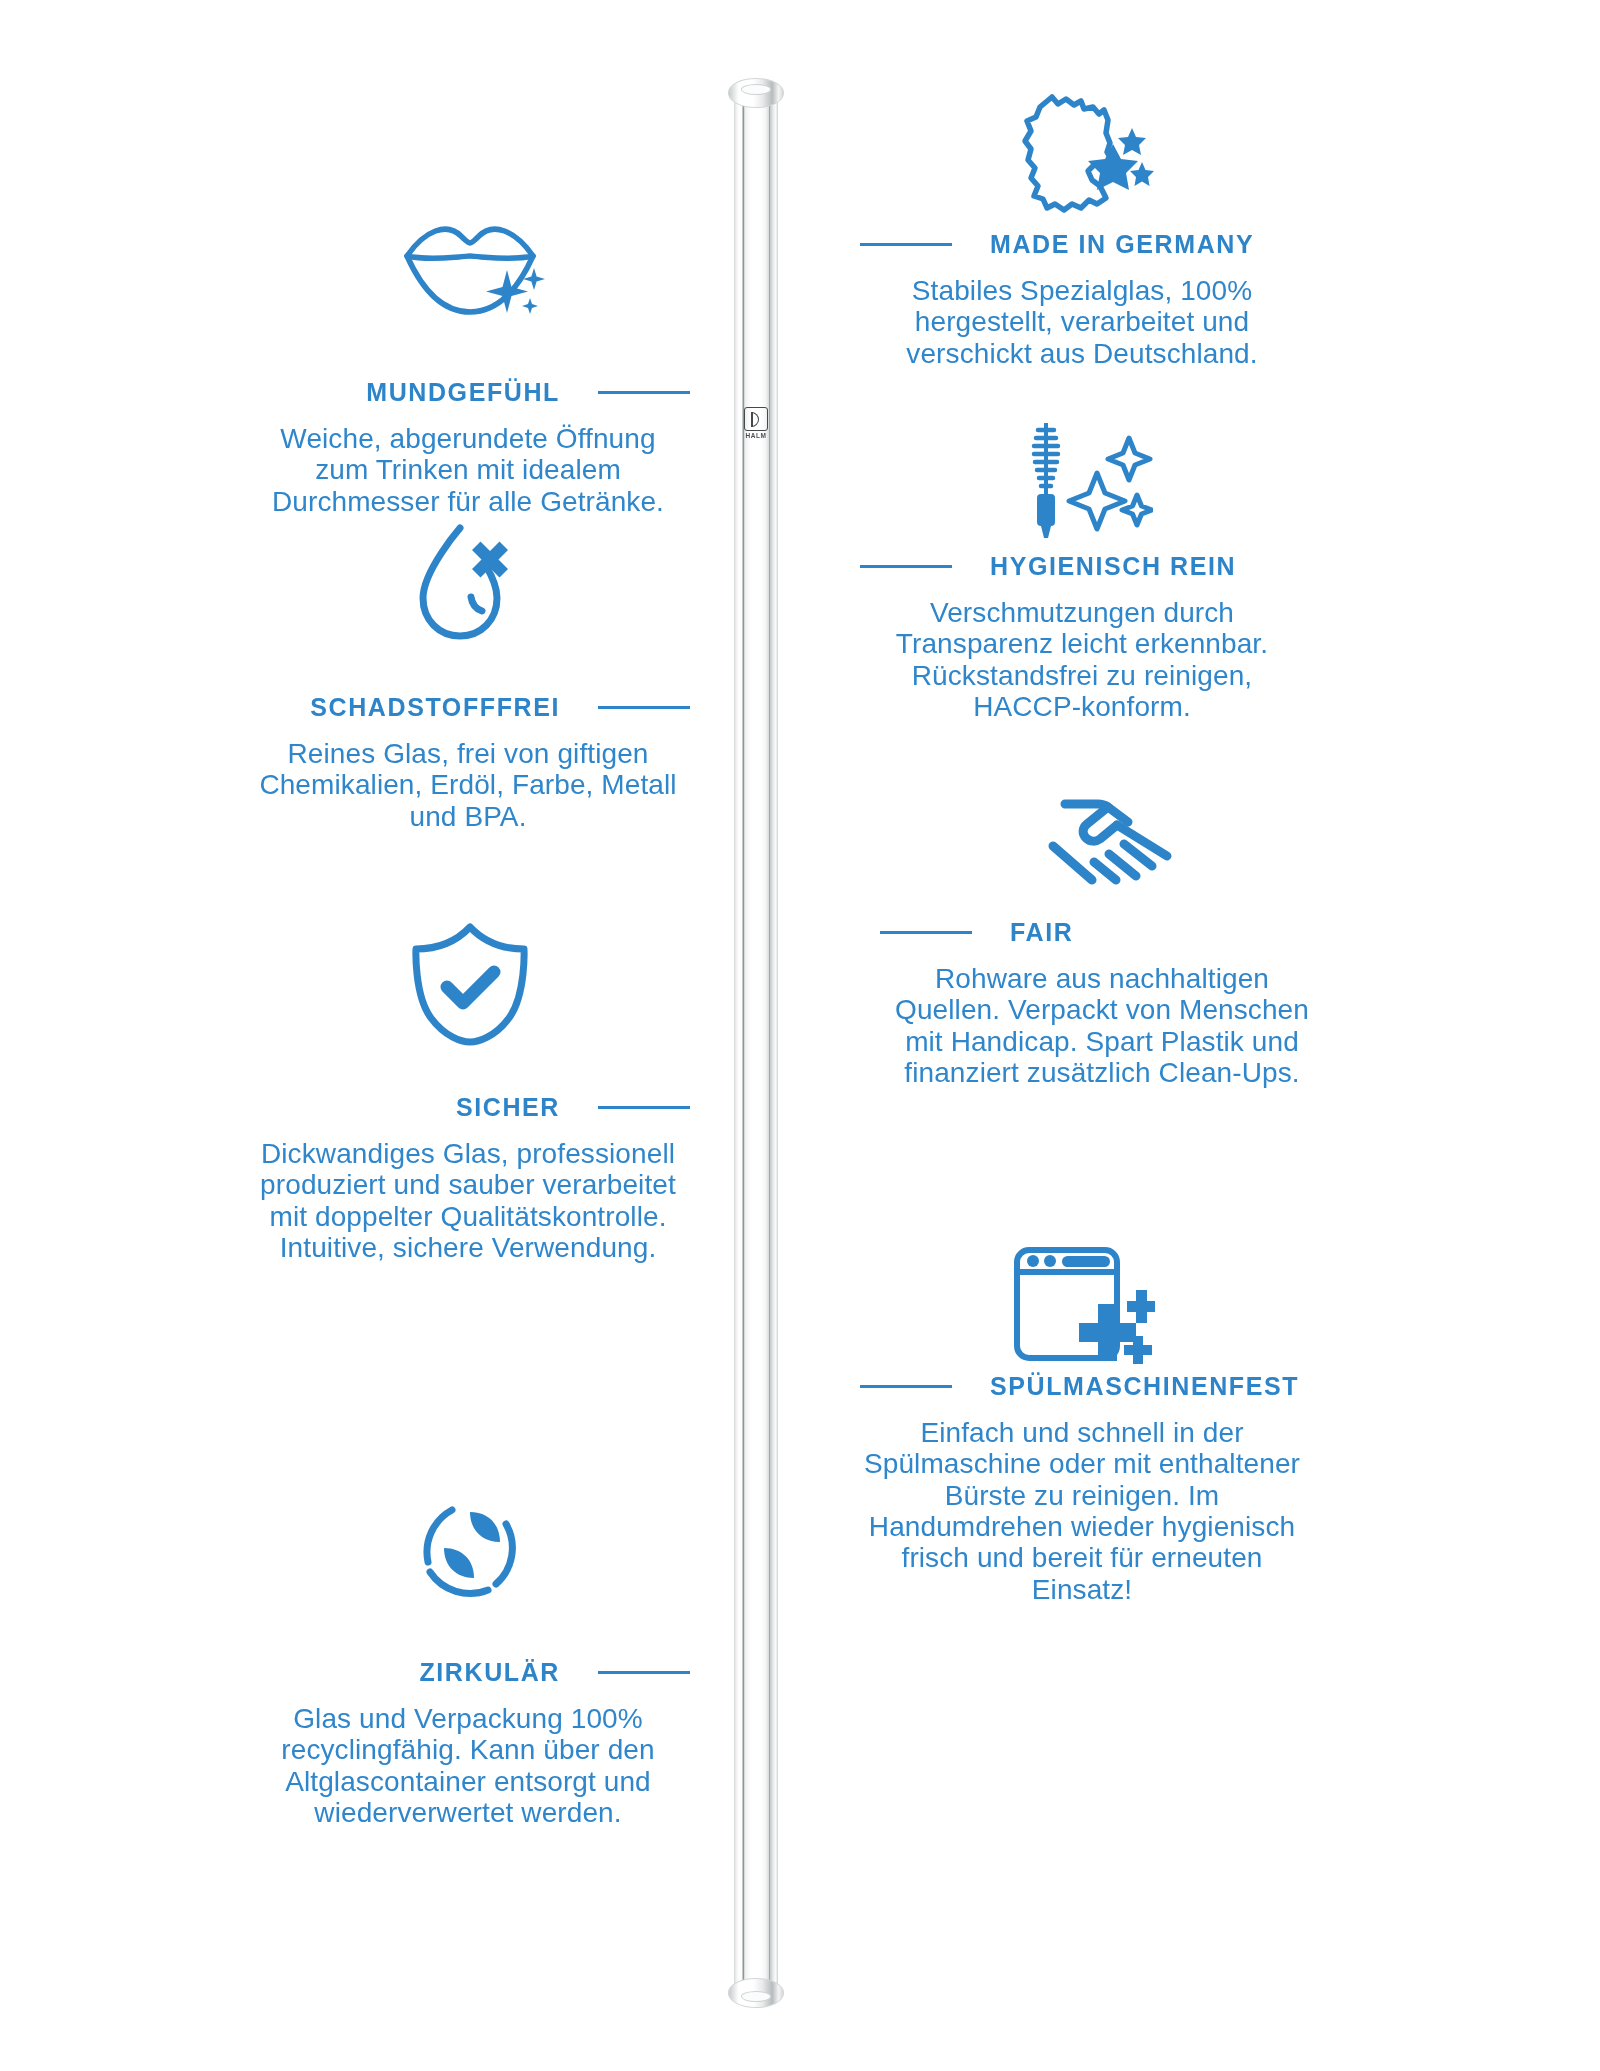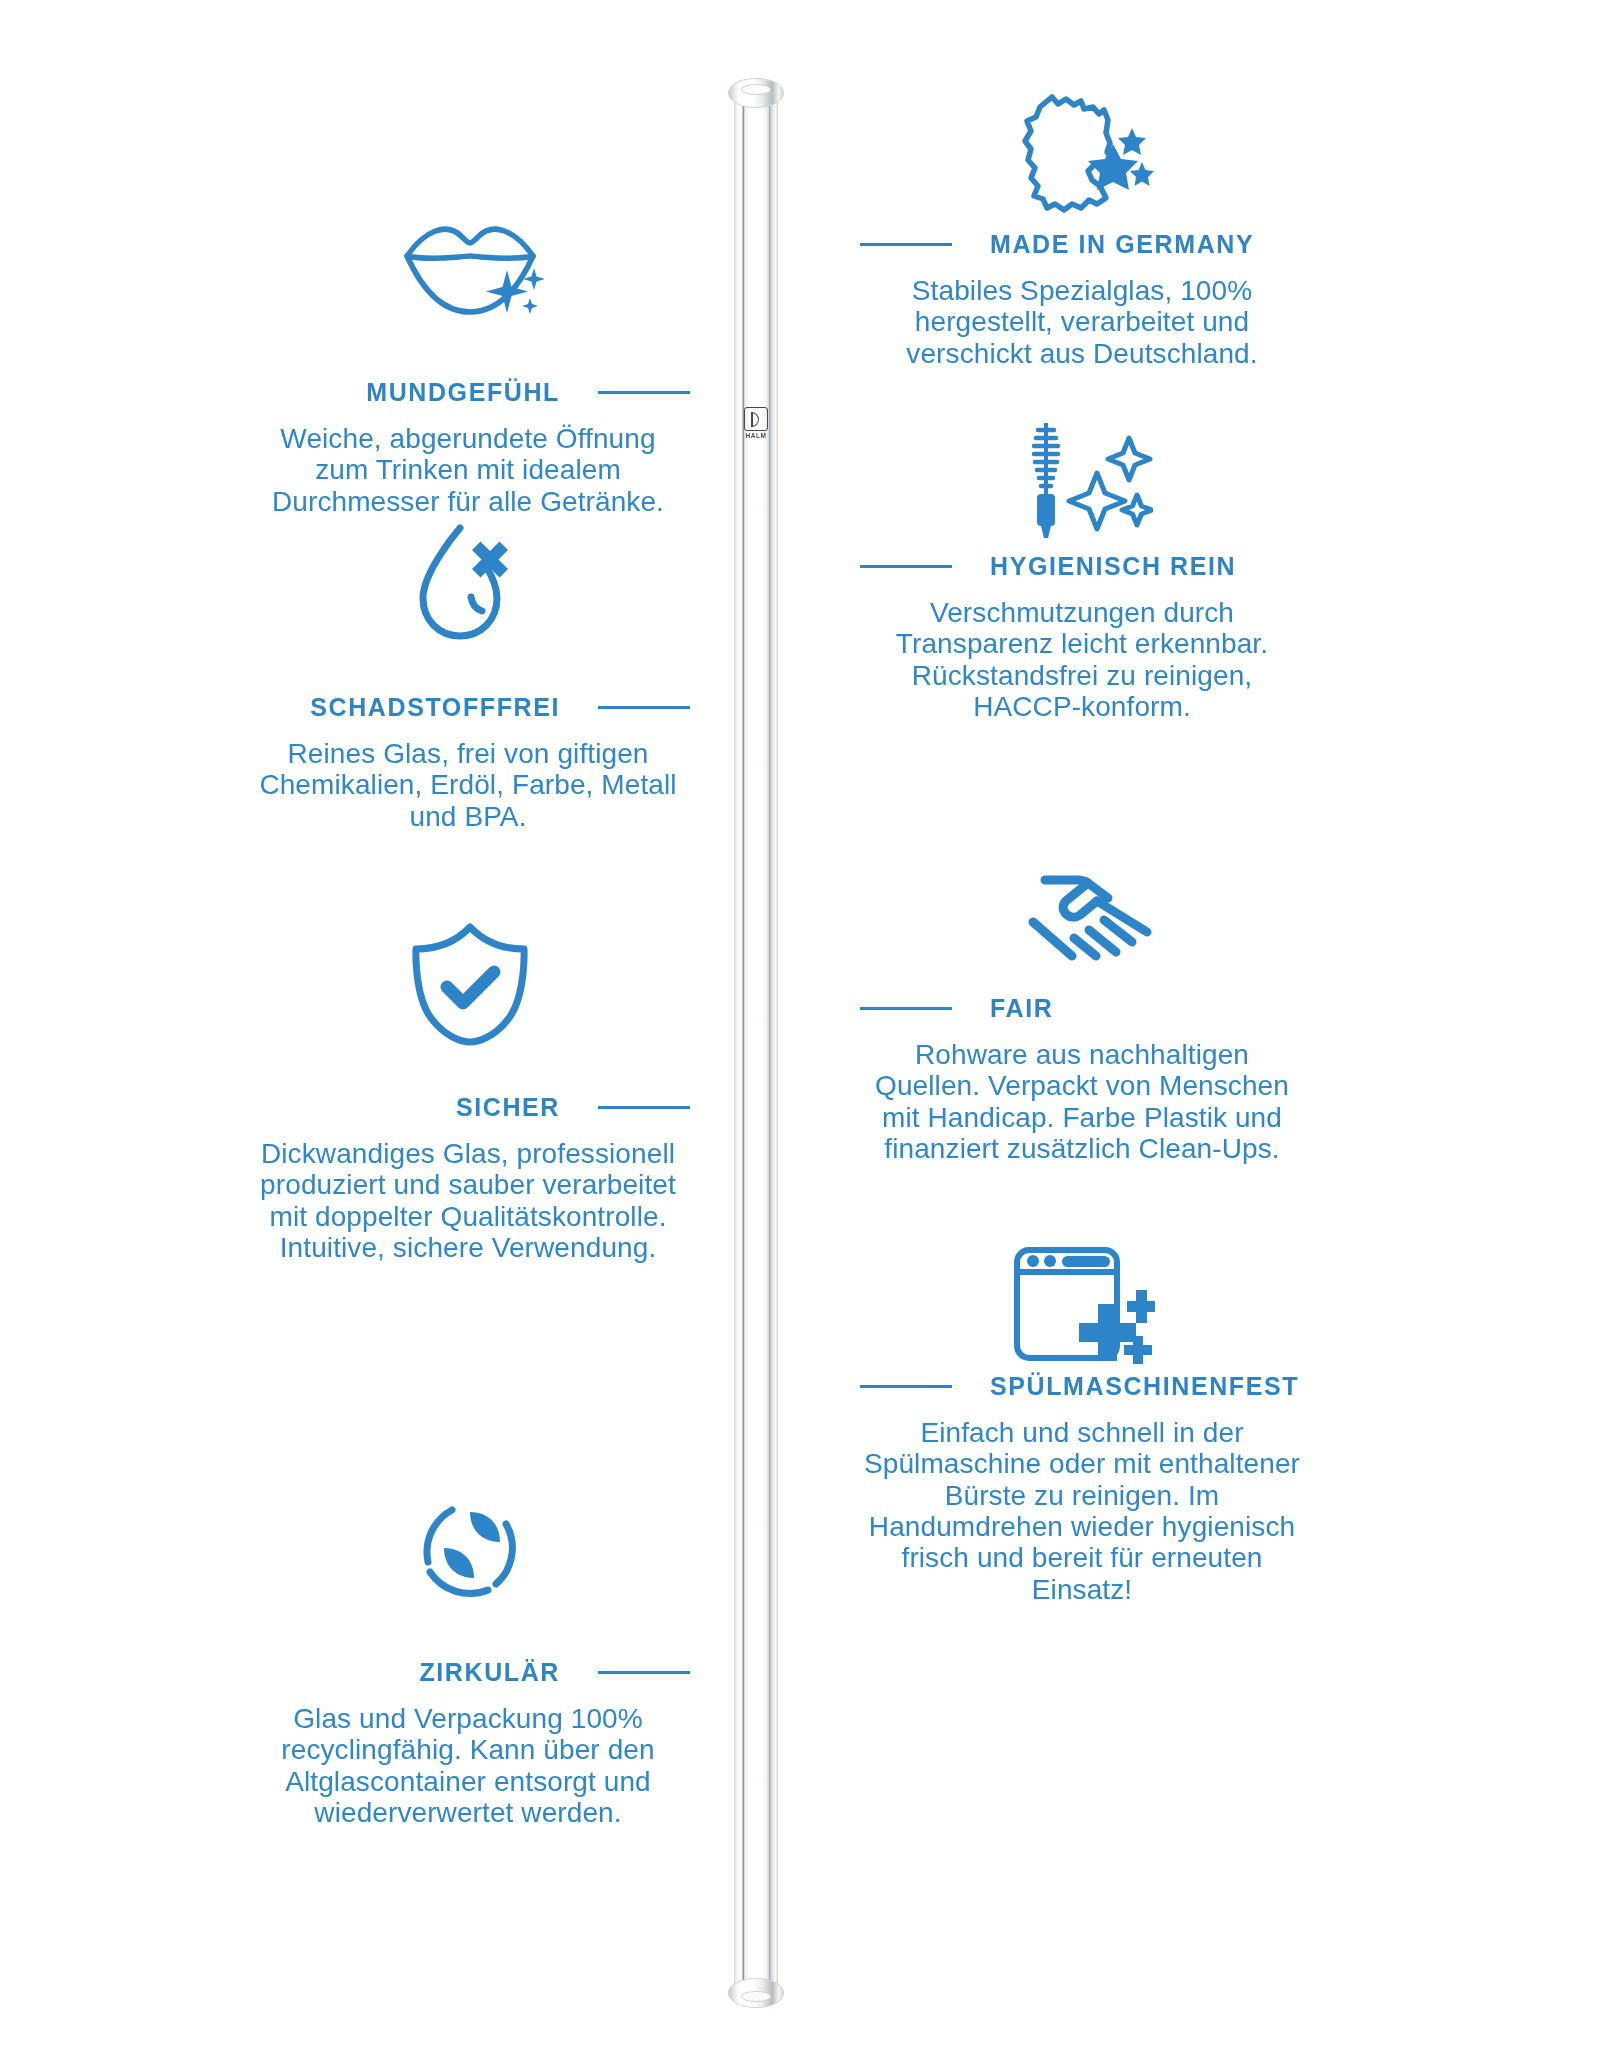--- a/index.html
+++ b/index.html
@@ -309,37 +309,37 @@
         <path fill="none" stroke="#2d84c8" stroke-width="5" d="M129 79 L133.5 90 L144 94 L133.5 98 L129 109 L124.5 98 L114 94 L124.5 90 Z"></path>
       </svg>
     </div>
     <div class="feat-head">
       <div class="feat-rule"></div>
       <div class="feat-title">HYGIENISCH REIN</div>
     </div>
     <div class="feat-body">Verschmutzungen durch Transparenz leicht erkennbar. Rückstandsfrei zu reinigen, HACCP-konform.</div>
   </div>
 
-  <div class="feature right" style="top:852px;">
+  <div class="feature right" style="top:776px;margin-left:20px;">
     <div class="feat-icon">
       <svg width="152" height="120" viewBox="0 0 152 120" fill="none" stroke="#2d84c8" stroke-width="9" stroke-linecap="round" stroke-linejoin="round">
         <path d="M41 20 L74 20 C78 20 81 21 84 23 L104 38"></path>
         <path d="M84 23 L63 40 C58 44 58 50 62 54 C66 58 72 58 76 55 L93 41"></path>
         <path d="M93 41 L143 72"></path>
         <path d="M29 62 L68 96"></path>
         <path d="M70 78 L92 96"></path>
         <path d="M85 70 L112 92"></path>
         <path d="M100 60 L128 82"></path>
       </svg>
     </div>
     <div class="feat-head">
       <div class="feat-rule"></div>
       <div class="feat-title">FAIR</div>
     </div>
-    <div class="feat-body">Rohware aus nachhaltigen Quellen. Verpackt von Menschen mit Handicap. Farbe Plastik und finanziert zusätzlich Clean-Ups.</div>
+    <div class="feat-body">Rohware aus nachhaltigen Quellen. Verpackt von Menschen mit Handicap. Spart Plastik und finanziert zusätzlich Clean-Ups.</div>
   </div>
 
   <div class="feature right" style="top:1230px;">
     <div class="feat-icon">
       <svg width="150" height="132" viewBox="0 0 150 132" fill="none" stroke="#2d84c8" stroke-width="6" stroke-linecap="round" stroke-linejoin="round">
         <rect x="12" y="18" width="100" height="108" rx="12"></rect>
         <path d="M12 40 L112 40"></path>
         <circle cx="28" cy="29" r="6" fill="#2d84c8" stroke="none"></circle>
         <circle cx="45" cy="29" r="6" fill="#2d84c8" stroke="none"></circle>
         <rect x="57" y="24" width="48" height="11" rx="5.5" fill="#2d84c8" stroke="none"></rect>

